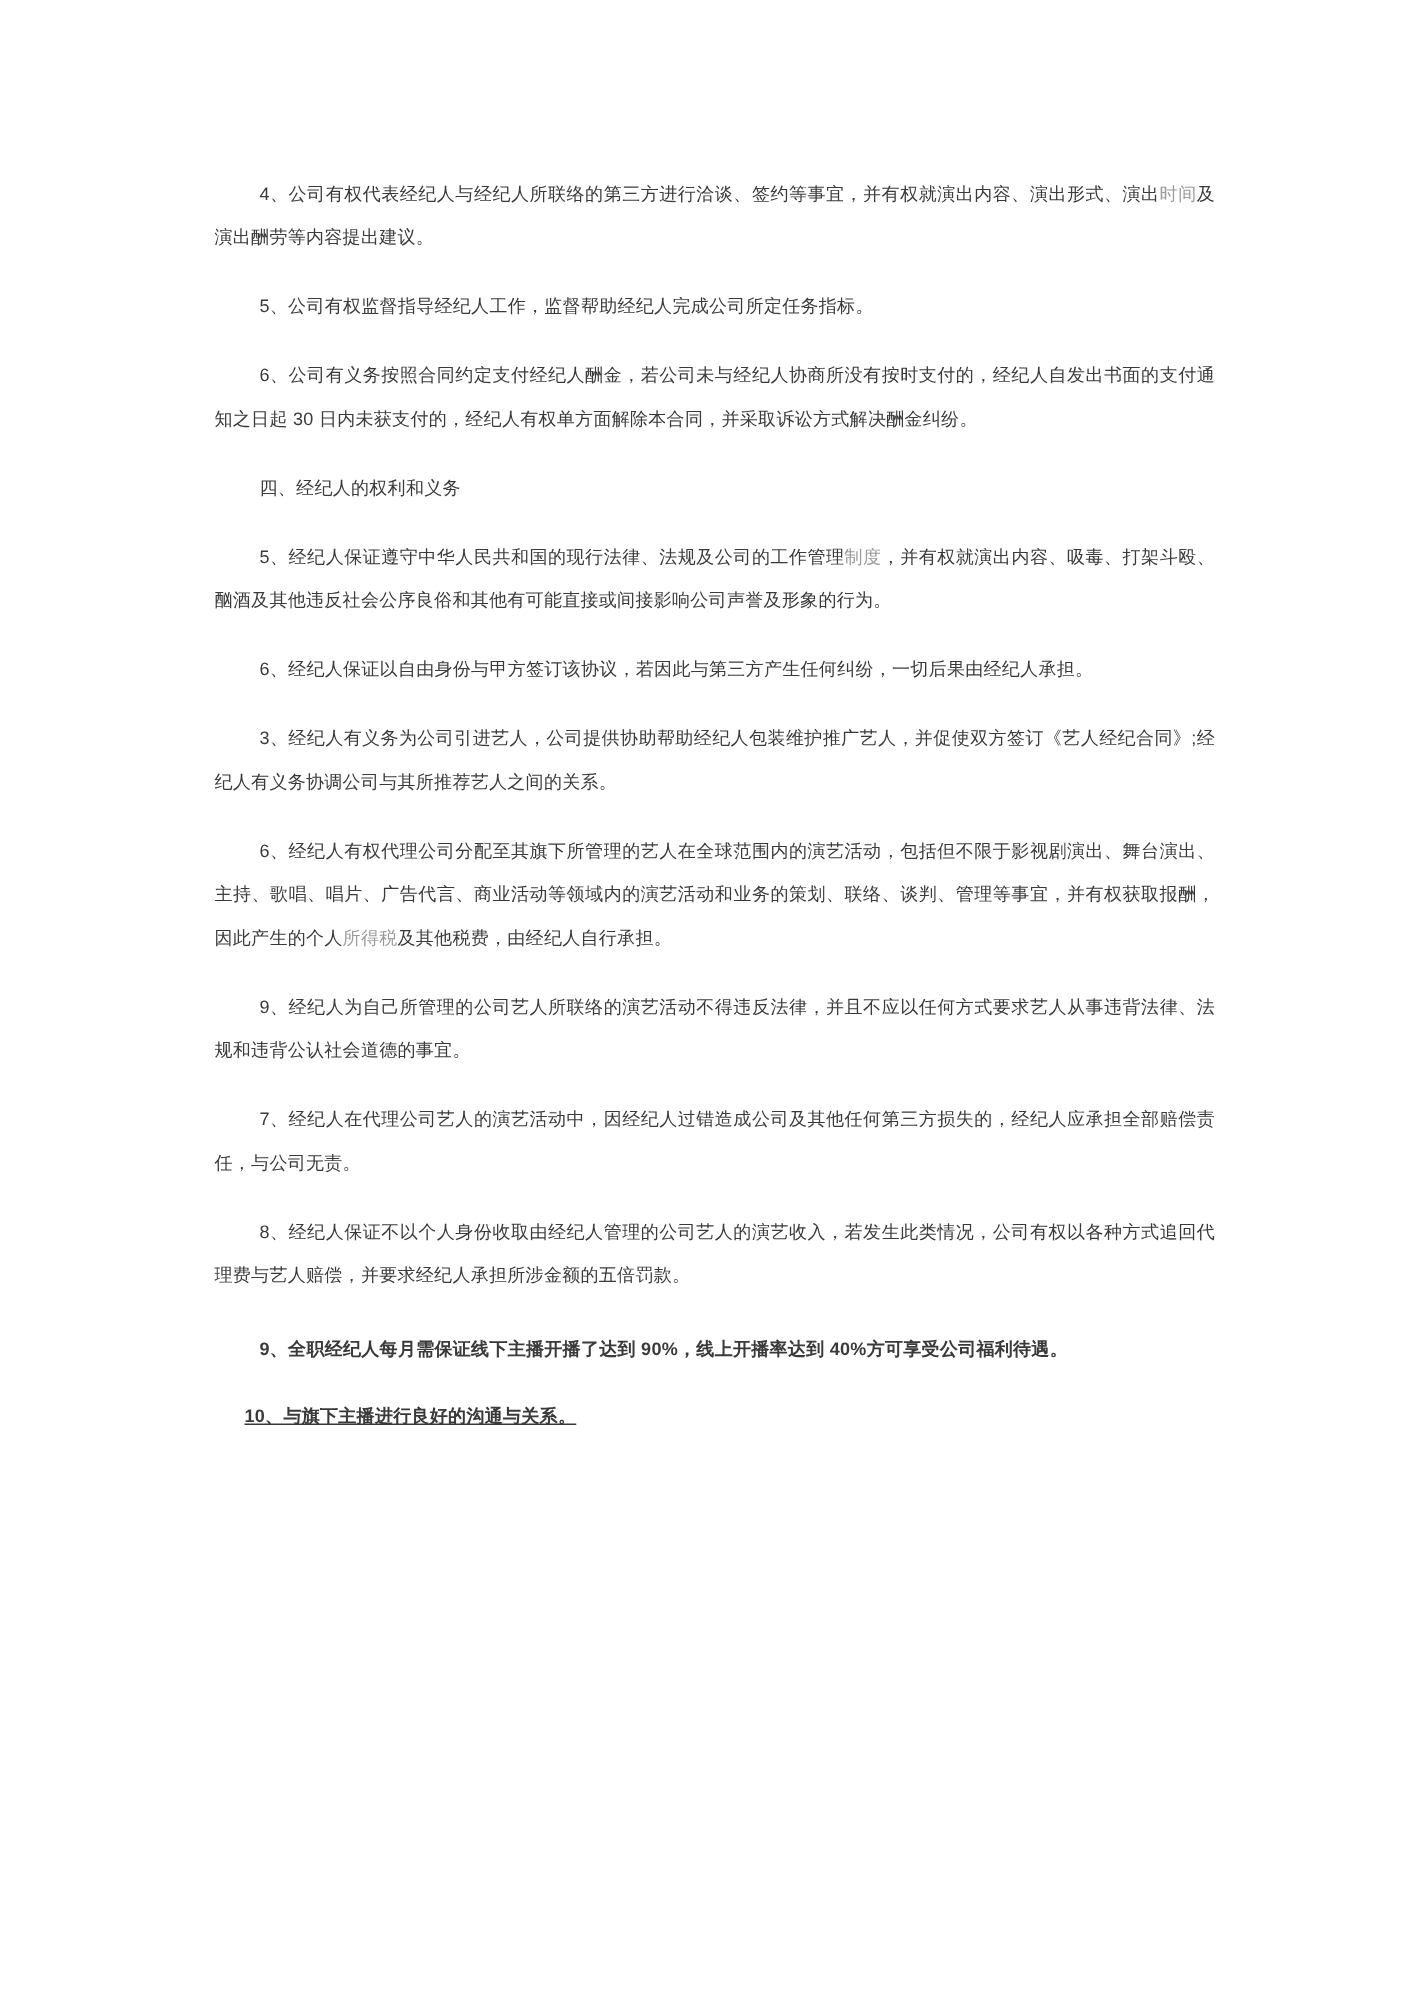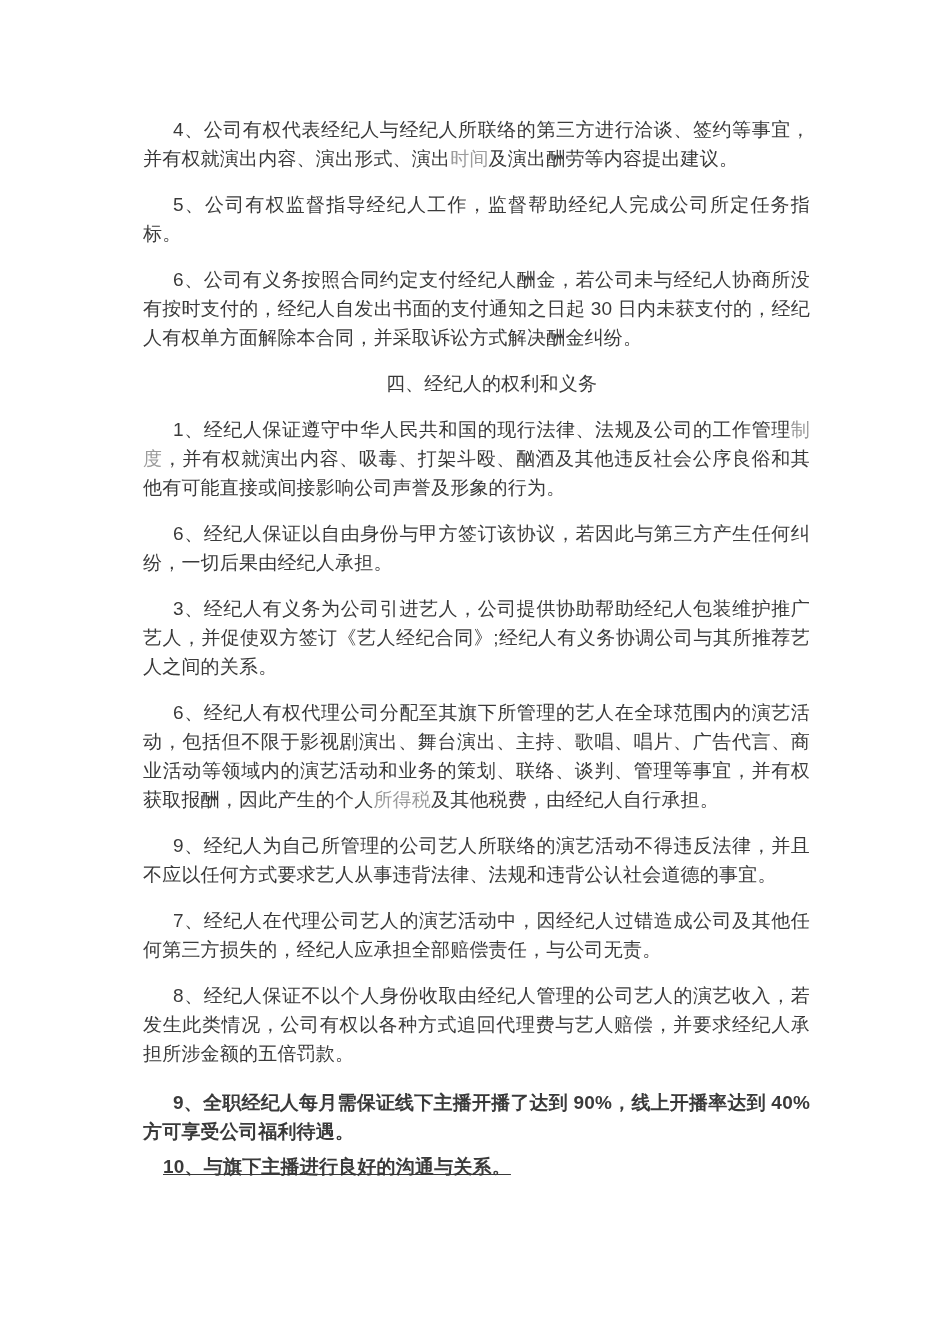--- a/index.html
+++ b/index.html
@@ -18,58 +18,58 @@
     width: 950px;
     height: 1344px;
     background: #ffffff;
     padding: 115px 140px 0 143px;
   }
   .doc-body {
     width: 667px;
   }
   .para {
     margin: 0 0 17px 0;
-    font-size: 19px;
+    font-size: 12px;
     line-height: 29px;
     color: #3a3a3a;
     text-align: justify;
     text-justify: inter-ideograph;
     text-indent: 30px;
     letter-spacing: 0.2px;
   }
   .para.bold {
     font-weight: bold;
   }
   .para.heading {
-    text-align: center;
+    text-align: left;
   }
   .para.space-before {
     margin-top: 20px;
   }
   .para.tight-after {
-    margin-bottom: 6px;
+    margin-bottom: 16px;
   }
   .para.indent-sm {
     text-indent: 20px;
     text-decoration: underline;
   }
   .gray {
     color: #9b9b9b;
   }
 </style>
 </head>
 <body>
 
 <div class="page">
   <div class="doc-body">
       <p class="para"><span>4、公司有权代表经纪人与经纪人所联络的第三方进行洽谈、签约等事宜，并有权就演出内容、演出形式、演出</span><span class="gray">时间</span><span>及演出酬劳等内容提出建议。</span></p>
       <p class="para"><span>5、公司有权监督指导经纪人工作，监督帮助经纪人完成公司所定任务指标。</span></p>
       <p class="para"><span>6、公司有义务按照合同约定支付经纪人酬金，若公司未与经纪人协商所没有按时支付的，经纪人自发出书面的支付通知之日起 30 日内未获支付的，经纪人有权单方面解除本合同，并采取诉讼方式解决酬金纠纷。</span></p>
       <p class="para heading"><span>四、经纪人的权利和义务</span></p>
-      <p class="para"><span>1、经纪人保证遵守中华人民共和国的现行法律、法规及公司的工作管理</span><span class="gray">制度</span><span>，并有权就演出内容、吸毒、打架斗殴、酗酒及其他违反社会公序良俗和其他有可能直接或间接影响公司声誉及形象的行为。</span></p>
+      <p class="para"><span>5、经纪人保证遵守中华人民共和国的现行法律、法规及公司的工作管理</span><span class="gray">制度</span><span>，并有权就演出内容、吸毒、打架斗殴、酗酒及其他违反社会公序良俗和其他有可能直接或间接影响公司声誉及形象的行为。</span></p>
       <p class="para"><span>6、经纪人保证以自由身份与甲方签订该协议，若因此与第三方产生任何纠纷，一切后果由经纪人承担。</span></p>
       <p class="para"><span>3、经纪人有义务为公司引进艺人，公司提供协助帮助经纪人包装维护推广艺人，并促使双方签订《艺人经纪合同》;经纪人有义务协调公司与其所推荐艺人之间的关系。</span></p>
       <p class="para"><span>6、经纪人有权代理公司分配至其旗下所管理的艺人在全球范围内的演艺活动，包括但不限于影视剧演出、舞台演出、主持、歌唱、唱片、广告代言、商业活动等领域内的演艺活动和业务的策划、联络、谈判、管理等事宜，并有权获取报酬，因此产生的个人</span><span class="gray">所得税</span><span>及其他税费，由经纪人自行承担。</span></p>
       <p class="para"><span>9、经纪人为自己所管理的公司艺人所联络的演艺活动不得违反法律，并且不应以任何方式要求艺人从事违背法律、法规和违背公认社会道德的事宜。</span></p>
       <p class="para"><span>7、经纪人在代理公司艺人的演艺活动中，因经纪人过错造成公司及其他任何第三方损失的，经纪人应承担全部赔偿责任，与公司无责。</span></p>
       <p class="para"><span>8、经纪人保证不以个人身份收取由经纪人管理的公司艺人的演艺收入，若发生此类情况，公司有权以各种方式追回代理费与艺人赔偿，并要求经纪人承担所涉金额的五倍罚款。</span></p>
       <p class="para bold space-before tight-after"><span>9、全职经纪人每月需保证线下主播开播了达到 90%，线上开播率达到 40%方可享受公司福利待遇。</span></p>
       <p class="para bold indent-sm"><span>10、与旗下主播进行良好的沟通与关系。</span></p>
     </div>
 </div>

